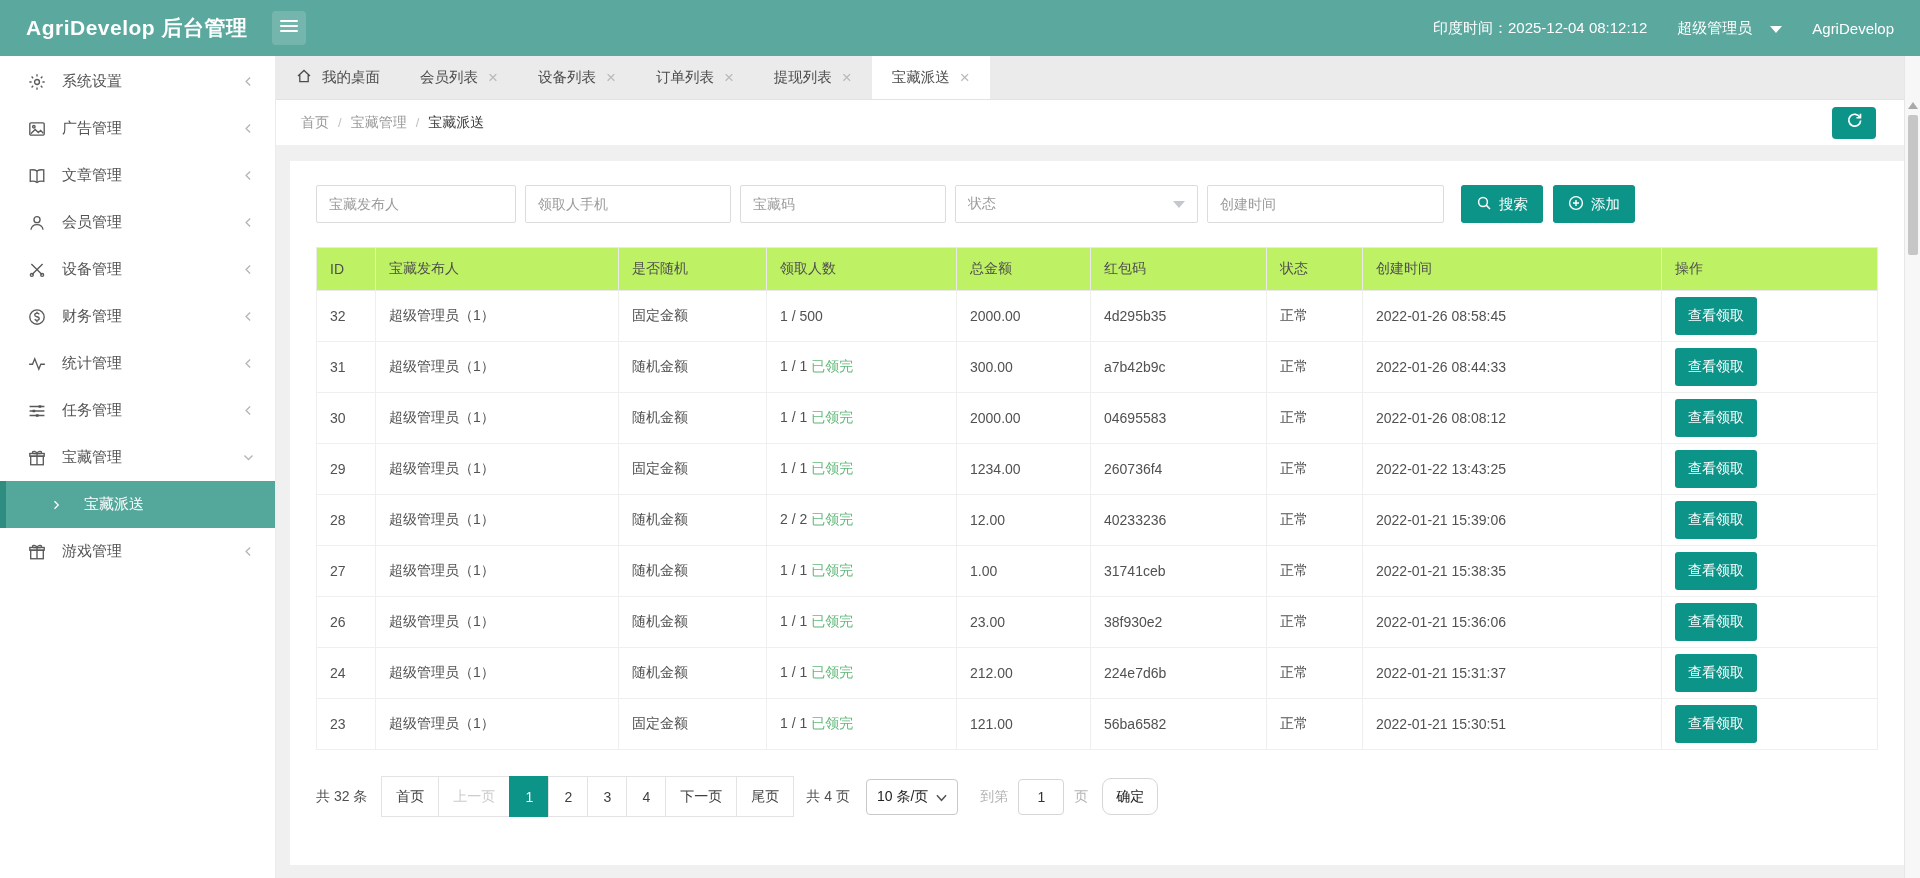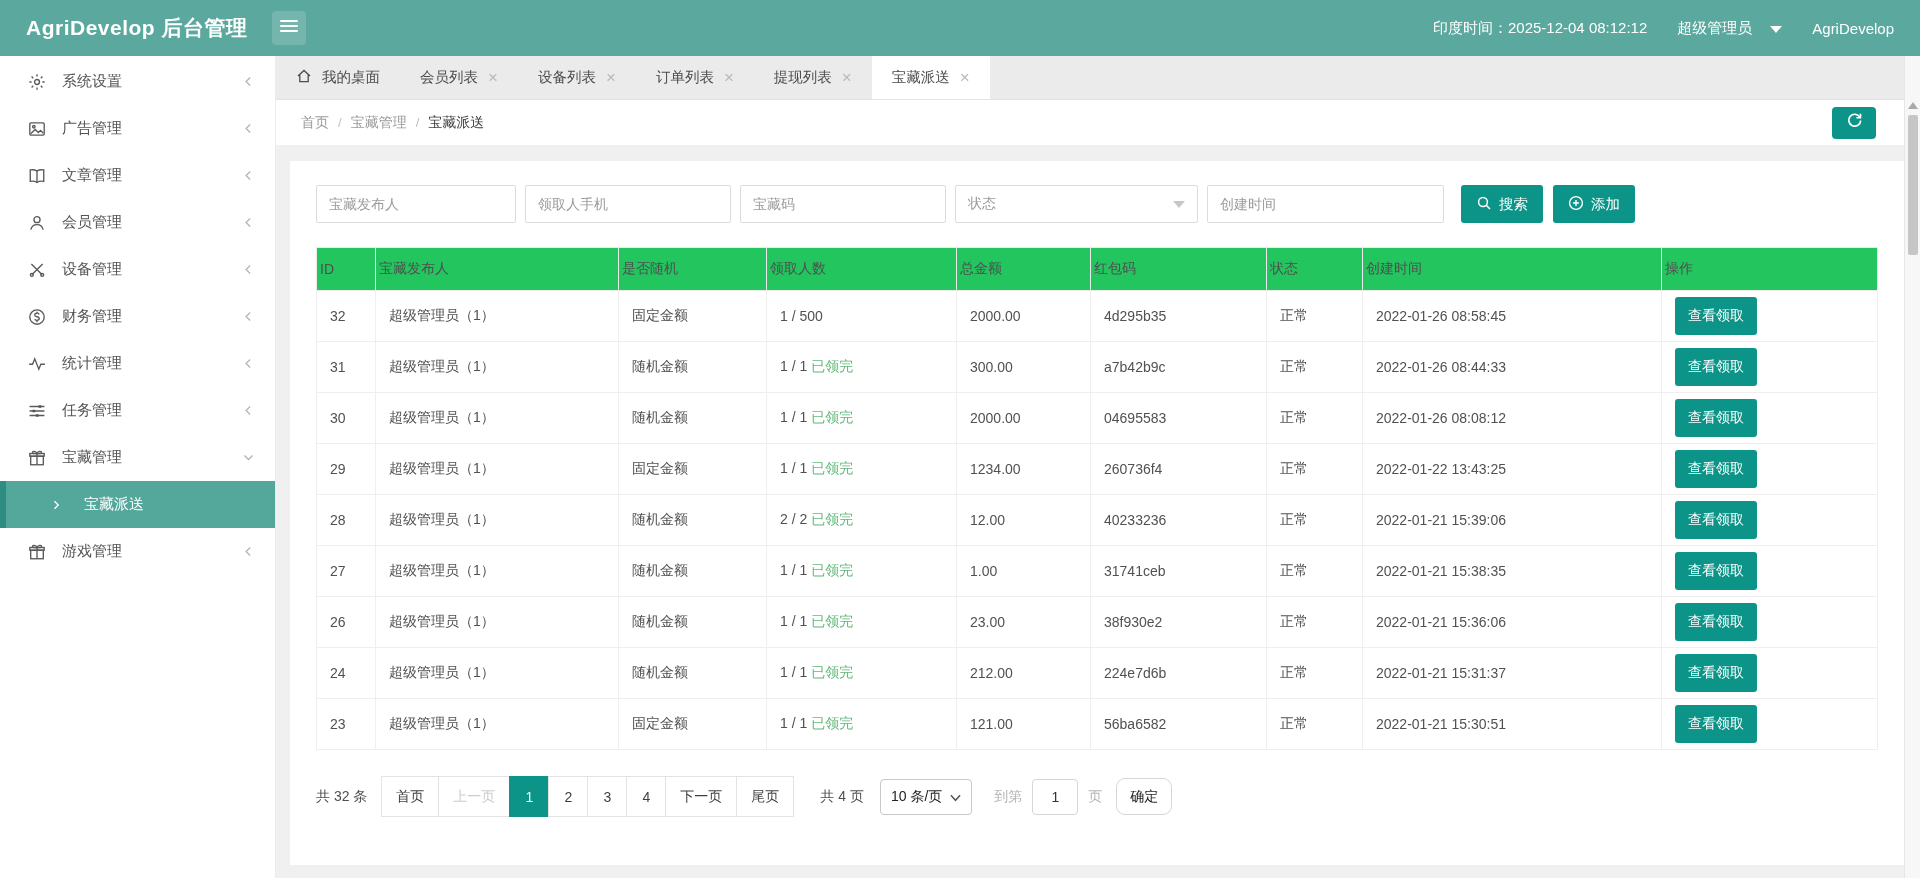--- a/index.html
+++ b/index.html
@@ -59,40 +59,40 @@
     display:flex; align-items:center; font-size:14px; color:#9b9b9b; margin-right:9px; cursor:pointer; background:#fff; }
   .f-select .sel-caret { margin-left:auto; width:0; height:0; border-left:6px solid transparent;
     border-right:6px solid transparent; border-top:7px solid #c4c8cd; }
   .btn-teal { height:38px; border:none; border-radius:3px; background:#0C9488; color:#fff;
     font-size:14.5px; display:flex; align-items:center; gap:7px; padding:0 15px; cursor:pointer;
     font-family:"Liberation Sans","DejaVu Sans",sans-serif; }
   .btn-search { margin-left:8px; } .btn-add { margin-left:10px; }
 
   
   .grid { width:100%; border-collapse:collapse; table-layout:fixed; margin-top:24px; }
-  .grid th { background:#22c55e; height:43px; font-weight:400; font-size:14px; color:#4f4f4f;
-    text-align:left; padding:0 3px; border:1px solid #e9e9e9; }
+  .grid th { background:#bef264; height:43px; font-weight:400; font-size:14px; color:#4f4f4f;
+    text-align:left; padding:0 13px; border:1px solid #e9e9e9; }
   .grid td { height:51px; font-size:14px; color:#515151; padding:0 13px;
     border:1px solid #efefef; background:#fff; }
   .grid col.c-id{width:59px} .grid col.c-pub{width:243px} .grid col.c-rand{width:148px}
   .grid col.c-claim{width:190px} .grid col.c-amt{width:134px} .grid col.c-code{width:176px}
   .grid col.c-status{width:96px} .grid col.c-time{width:299px}
   .txt-green { color:#5FB878; } .txt-red { color:#FF5722; }
   .act-btn { display:inline-block; background:#0C9488; color:#fff; font-size:14px;
     padding:10px 13px; border-radius:3px; cursor:pointer; }
 
   
   .pager { display:flex; align-items:center; margin-top:26px; font-size:14px; color:#4f4f4f; }
   .pg-total { margin-right:14px; }
   .pg-btn { min-width:40px; height:41px; padding:0 14px; border:1px solid #e3e3e3; background:#fff;
     display:flex; align-items:center; justify-content:center; cursor:pointer; margin-left:-1px; color:#3f3f3f; }
   .pg-btn:first-of-type { margin-left:0; }
   .pg-btn.disabled { color:#ccc; cursor:default; }
   .pg-btn.active { background:#0C9488; border-color:#0C9488; color:#fff; }
-  .pg-pages { margin-left:26px; }
+  .pg-pages { margin-left:12px; }
   .pg-select { margin-left:16px; height:36px; border:1px solid #c9c9c9; border-radius:4px;
     display:flex; align-items:center; gap:8px; padding:0 10px; cursor:pointer; color:#222; }
   .pg-goto-label { color:#b4b4b4; margin-left:22px; }
   .pg-goto-input { width:46px; height:36px; border:1px solid #d6d6d6; border-radius:4px;
     text-align:center; font-size:14px; color:#333; margin:0 10px; outline:none;
     font-family:"Liberation Sans","DejaVu Sans",sans-serif; }
   .pg-goto-suffix { color:#b4b4b4; margin-right:14px; }
   .pg-confirm { height:37px; padding:0 13px; border:1px solid #d6d6d6; border-radius:9px;
     background:#fff; display:flex; align-items:center; cursor:pointer; color:#222; }
 

